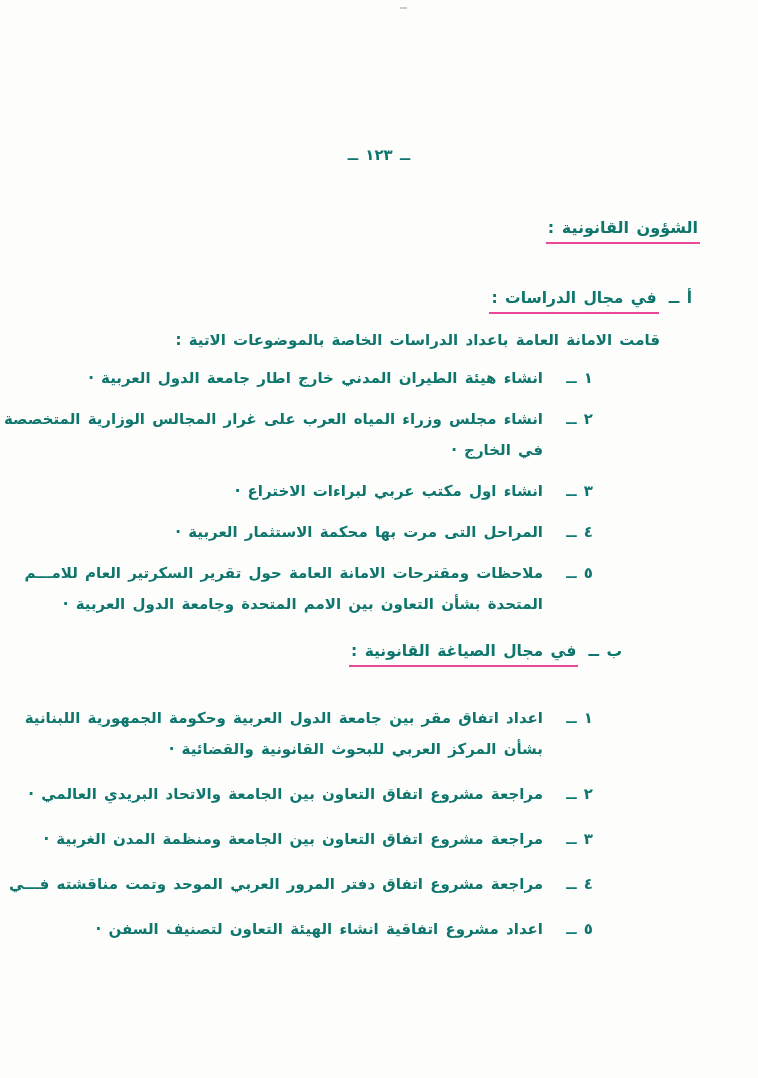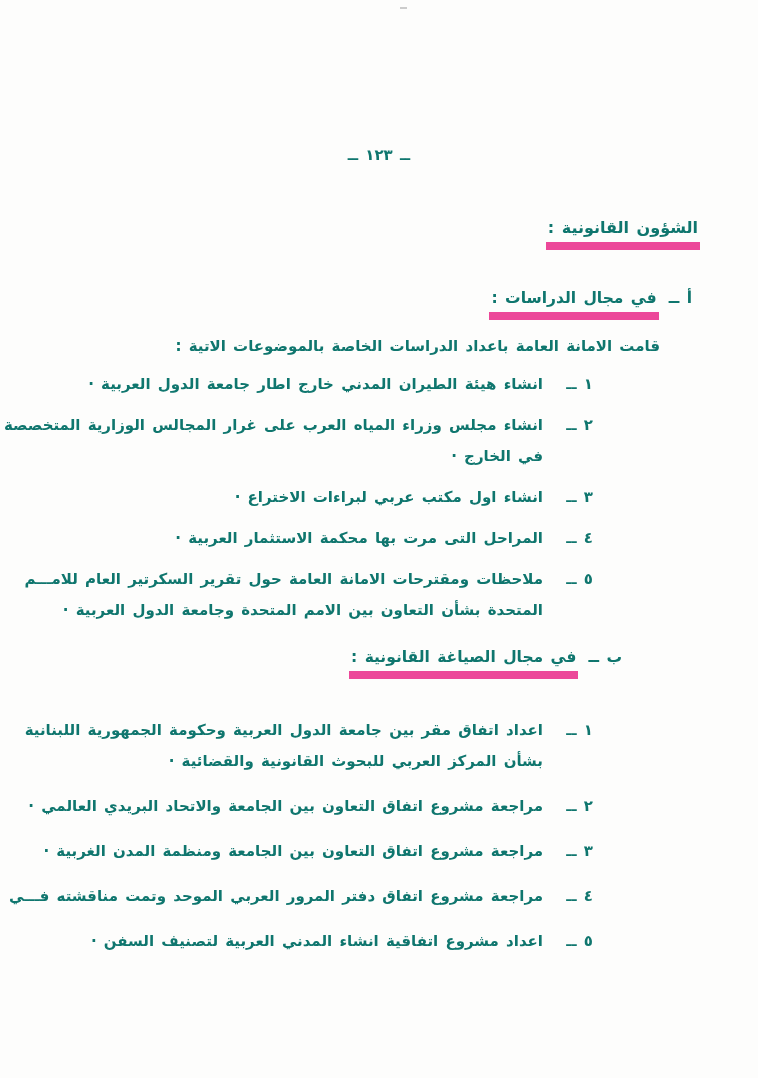--- a/index.html
+++ b/index.html
@@ -30,21 +30,21 @@
     text-align: center;
     font-size: 15px;
     letter-spacing: 1px;
   }
   .doc-title {
     margin: 54px 58px 0 0;
     text-align: right;
     font-size: 16px;
   }
   .u {
-    border-bottom: 8px solid #ec4899;
+    border-bottom: 2px solid #ec4899;
     padding: 0 2px 5px 2px;
   }
   .sec-heading {
     display: flex;
     align-items: baseline;
     gap: 10px;
     text-align: right;
     font-size: 15.5px;
   }
   .sh-a { margin: 52px 66px 0 0; }
@@ -167,19 +167,19 @@
     <div class="item">
       <span class="item-marker">٤ ــ</span>
       <div class="item-body">
         <span class="line">مراجعة مشروع اتفاق دفتر المرور العربي الموحد وتمت مناقشته فـــي</span>
       </div>
     </div>
 
     <div class="item">
       <span class="item-marker">٥ ــ</span>
       <div class="item-body">
-        <span class="line">اعداد مشروع اتفاقية انشاء المدني العربية لتصنيف السفن ·</span>
+        <span class="line">اعداد مشروع اتفاقية انشاء الهيئة التعاون لتصنيف السفن ·</span>
       </div>
     </div>
 
   </div>
 
 </div>
 
 </body></html>

